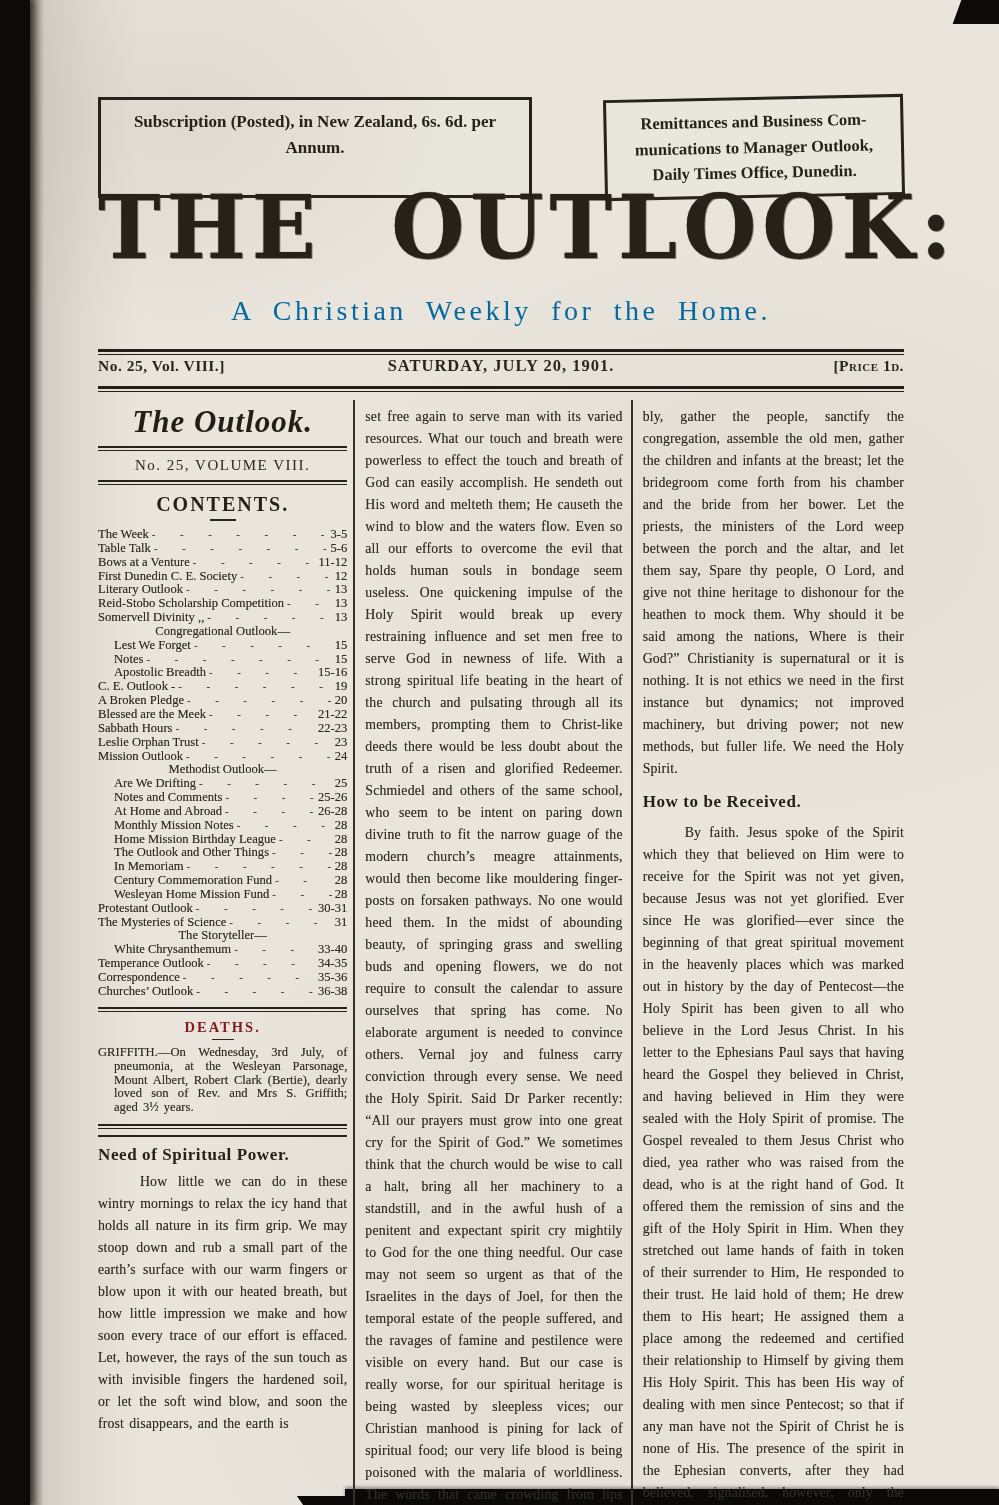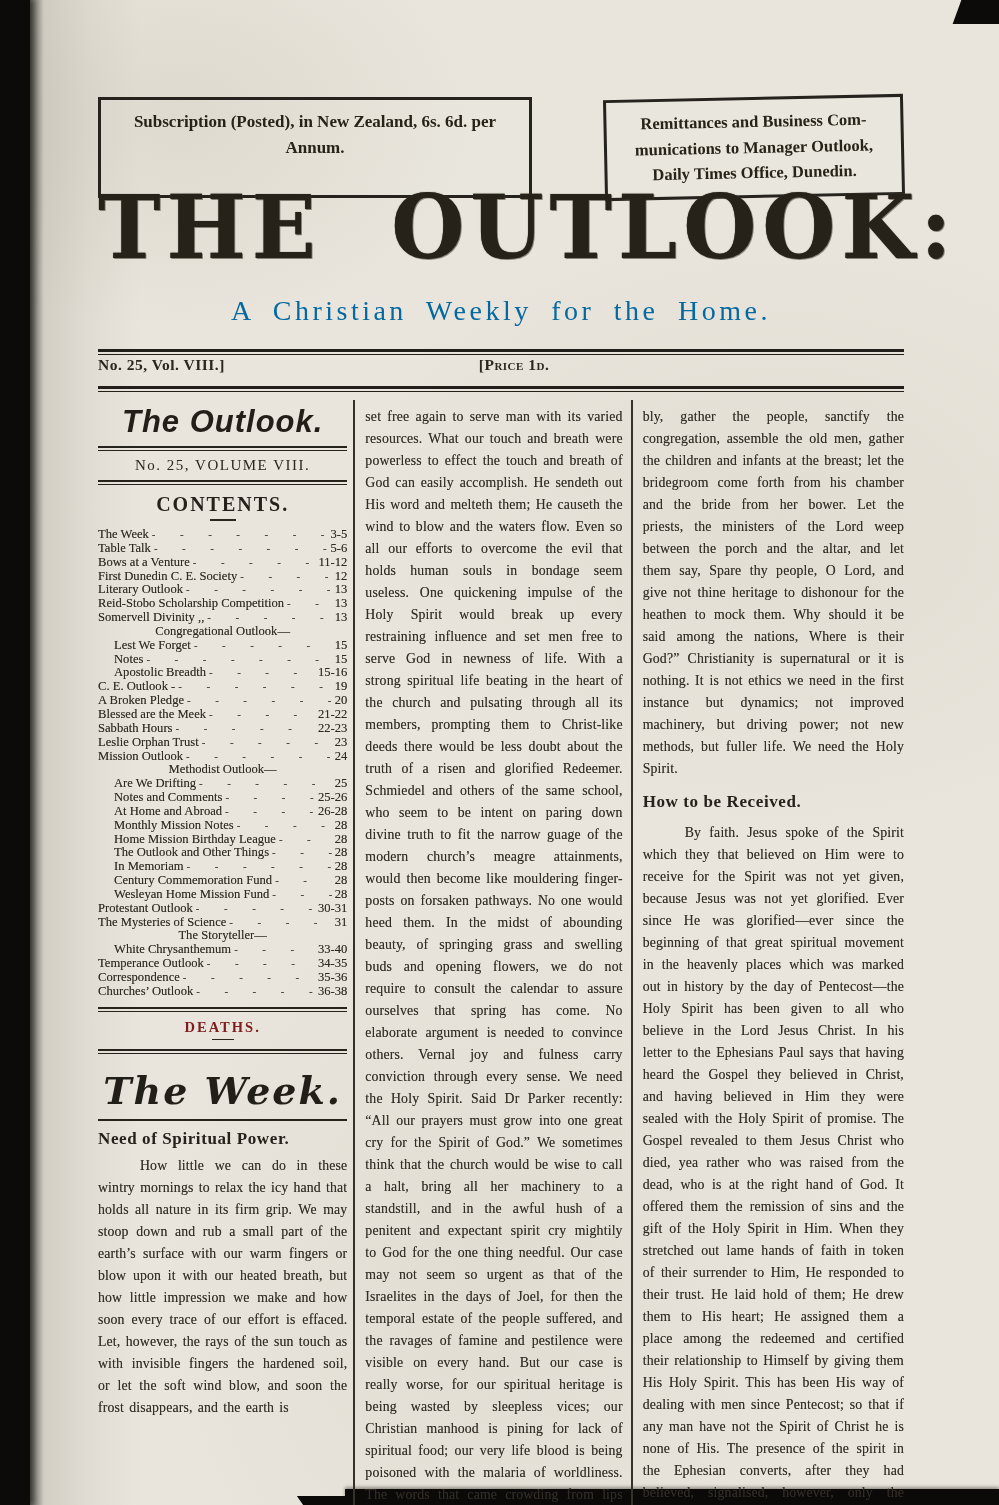--- a/index.html
+++ b/index.html
@@ -57,21 +57,21 @@
   .col-1{width:250px;padding-right:6px;}
   .col-2{width:258px;padding:6px 8px 0 10px;}
   .col-3{width:262px;padding:6px 0 0 10px;}
   .vdiv{width:2px;background:linear-gradient(#35302a,#35302a);flex:none;}
 
   .body-text{font-size:13.8px;line-height:22px;text-align:justify;color:#322d26;
     word-spacing:1.6px;letter-spacing:0.15px;text-shadow:0 0 0.5px rgba(50,45,38,0.55);hyphens:auto;}
   .indent-first{text-indent:42px;}
 
   
-  .paper-name{font-family:Liberation Sans, sans-serif;font-style:italic;font-weight:bold;
+  .paper-name{font-family:Liberation Serif, serif;font-style:italic;font-weight:bold;
     font-size:31px;text-align:center;margin-top:4px;color:#221e18;letter-spacing:1px;}
   .rule-b{border-top:2.5px solid #26221c;border-bottom:1px solid #26221c;height:2px;margin:6px 0;}
   .volume-line{text-align:center;font-size:15px;letter-spacing:1.5px;color:#2b2720;margin:2px 0;}
   .contents-head{text-align:center;font-weight:bold;font-size:20px;letter-spacing:2px;margin-top:8px;color:#25211b;}
   .contents-head-dash{width:26px;border-top:2px solid #2b2720;margin:3px auto 7px auto;}
   .toc{font-size:12.6px;line-height:13.85px;color:#2f2b24;text-shadow:0 0 0.4px rgba(50,45,38,0.5);}
   .c-row{display:flex;align-items:baseline;justify-content:center;}
   .c-row.indent{padding-left:16px;}
   .c-label{flex:none;max-width:215px;}
   .leader{flex:1;overflow:hidden;white-space:nowrap;font-size:11px;color:#3a352d;margin:0 3px;letter-spacing:2px;}
@@ -102,20 +102,21 @@
     <div class="notice-box left">Subscription (Posted), in New Zealand, 6s. 6d. per Annum.</div>
     <div class="notice-box right">Remittances and Business Com-munications to Manager Outlook, Daily Times Office, Dunedin.</div>
   </div>
 
   <div class="masthead">THE OUTLOOK:</div>
   <div class="subtitle">A Christian Weekly for the Home.</div>
 
   <div class="rule-a" style="top:349px;"></div>
   <div class="dateline">
     <span class="issue">No. 25, Vol. VIII.]</span>
+    <span class="date">SATURDAY, JULY 20, 1901.</span>
     <span class="price">[Price 1d.</span>
   </div>
   <div class="rule-a" style="top:386px;"></div>
 
   <div class="columns">
 
     <div class="col col-1">
       <div class="paper-name">The Outlook.</div>
       <div class="rule-b"></div>
       <div class="volume-line">No. 25, VOLUME VIII.</div>
@@ -323,23 +324,23 @@
           <div class="c-row">
             <span class="c-label">Churches’ Outlook</span>
             <span class="leader">-   -   -   -   -   -   -   -   -   -   -   -   </span>
             <span class="c-page">36-38</span>
           </div>
         </div>
 
       <div class="rule-b" style="margin-top:8px;"></div>
       <div class="deaths-head">DEATHS.</div>
       <div class="deaths-dash"></div>
+      <div class="death-notice">GRIFFITH.—On Wednesday, 3rd July, of pneumonia, at the Wesleyan Parsonage, Mount Albert, Robert Clark (Bertie), dearly loved son of Rev. and Mrs S. Griffith; aged 3½ years.</div>
       <div class="rule-b" style="margin-top:9px;"></div>
 
-      <div class="week-title">The Week.</div>
       <div class="rule-c"></div>
       <div class="article-head">Need of Spiritual Power.</div>
       <div class="body-text indent-first">How little we can do in these wintry mornings to relax the icy hand that holds all nature in its firm grip. We may stoop down and rub a small part of the earth’s surface with our warm fingers or blow upon it with our heated breath, but how little impression we make and how soon every trace of our effort is effaced. Let, however, the rays of the sun touch as with invisible fingers the hardened soil, or let the soft wind blow, and soon the frost disappears, and the earth is</div>
     </div>
 
     <div class="vdiv"></div>
 
     <div class="col col-2">
       <div class="body-text">set free again to serve man with its varied resources. What our touch and breath were powerless to effect the touch and breath of God can easily accomplish. He sendeth out His word and melteth them; He causeth the wind to blow and the waters flow. Even so all our efforts to overcome the evil that holds human souls in bondage seem useless. One quickening impulse of the Holy Spirit would break up every restraining influence and set men free to serve God in newness of life. With a strong spiritual life beating in the heart of the church and pulsating through all its members, prompting them to Christ-like deeds there would be less doubt about the truth of a risen and glorified Redeemer. Schmiedel and others of the same school, who seem to be intent on paring down divine truth to fit the narrow guage of the modern church’s meagre attainments, would then become like mouldering finger-posts on forsaken pathways. No one would heed them. In the midst of abounding beauty, of springing grass and swelling buds and opening flowers, we do not require to consult the calendar to assure ourselves that spring has come. No elaborate argument is needed to convince others. Vernal joy and fulness carry conviction through every sense. We need the Holy Spirit. Said Dr Parker recently: “All our prayers must grow into one great cry for the Spirit of God.” We sometimes think that the church would be wise to call a halt, bring all her machinery to a standstill, and in the awful hush of a penitent and expectant spirit cry mightily to God for the one thing needful. Our case may not seem so urgent as that of the Israelites in the days of Joel, for then the temporal estate of the people suffered, and the ravages of famine and pestilence were visible on every hand. But our case is really worse, for our spiritual heritage is being wasted by sleepless vices; our Christian manhood is pining for lack of spiritual food; our very life blood is being poisoned with the malaria of worldliness. The words that came crowding from lips touched with a live coal from the altar of God are urgent still—“Summon the assem-</div>
     </div>

